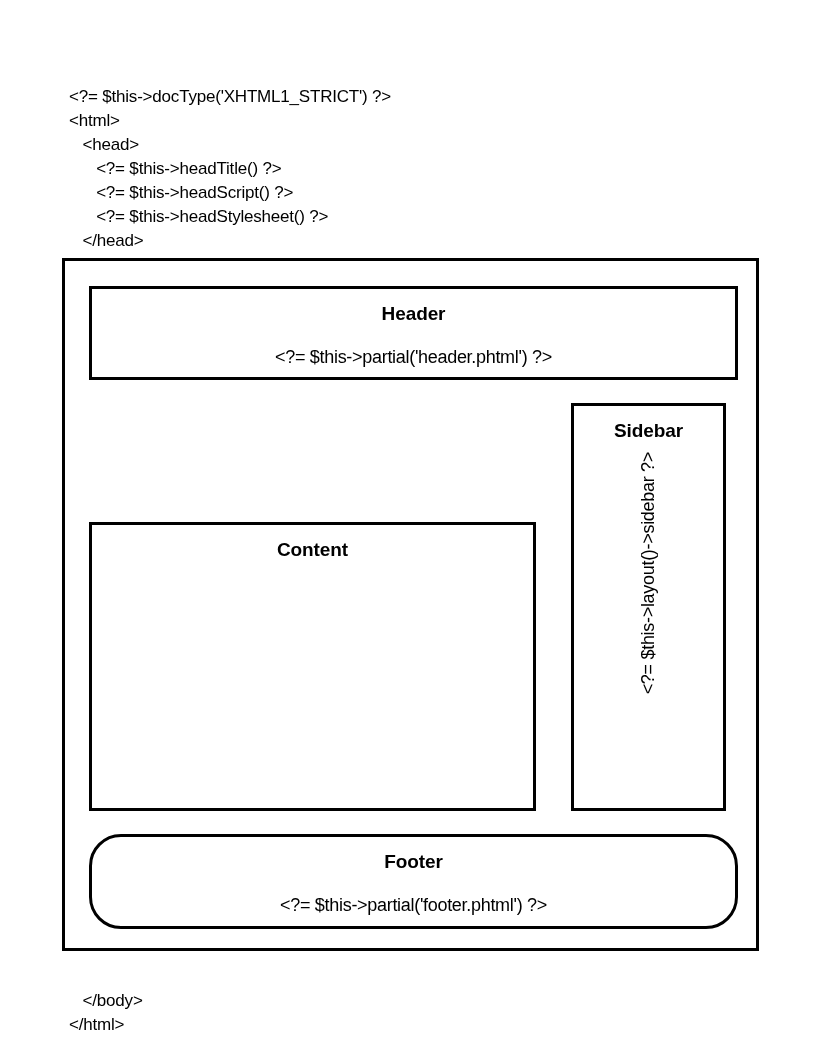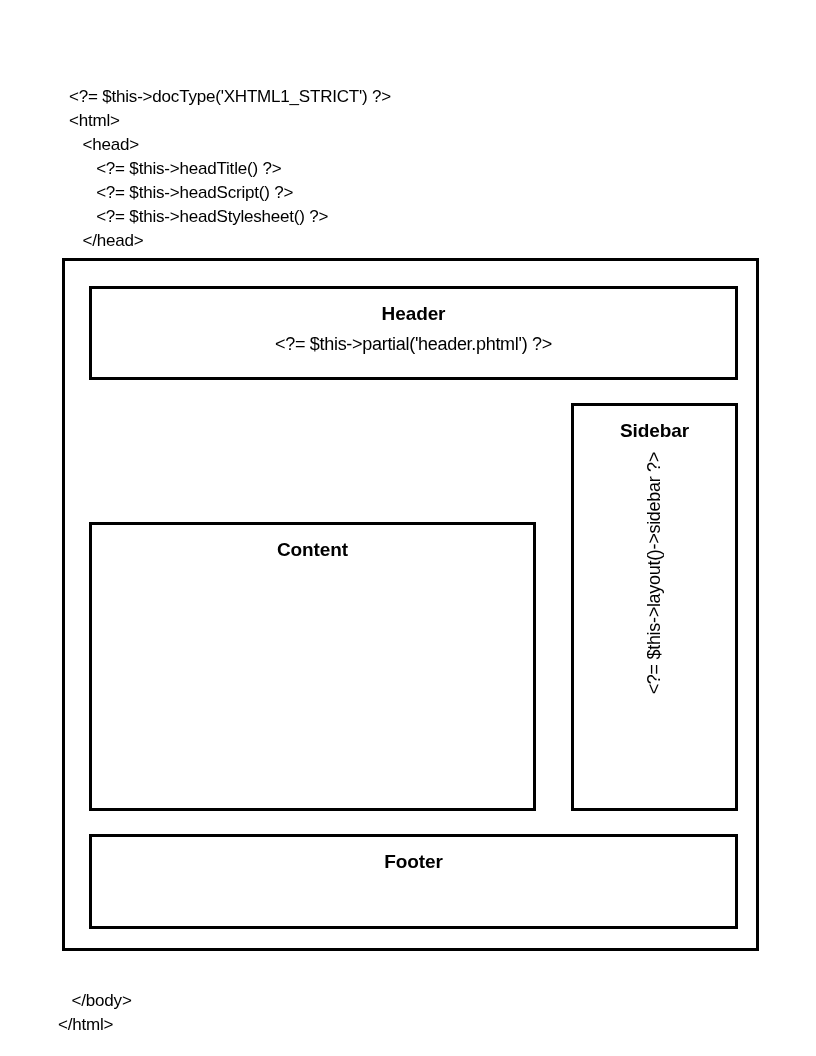--- a/index.html
+++ b/index.html
@@ -21,21 +21,21 @@
     font-size: 17px;
     line-height: 24px;
     white-space: pre;
     color: #000000;
     letter-spacing: -0.2px;
     margin-top: 27px;
   }
 
   
   #code-top { left: 69px; top: 58px; }
-  #code-bottom { left: 58px; top: 962px; }
+  #code-bottom { left: 69px; top: 962px; }
 
   
   .outer-box {
     position: absolute;
     left: 62px;
     top: 258px;
     width: 697px;
     height: 693px;
     border: 3px solid #000000;
     box-sizing: border-box;
@@ -54,31 +54,31 @@
     font-weight: bold;
     text-align: center;
     margin-top: 14px;
     white-space: pre;
     letter-spacing: -0.1px;
   }
 
   .region-code {
     font-size: 18px;
     text-align: center;
-    margin-top: 9px;
+    margin-top: 22px;
     white-space: pre;
     letter-spacing: -0.3px;
   }
 
   
   #header-region    { left: 24px;  top: 25px;  width: 649px; height: 94px; }
   #navigation-region{ left: 24px;  top: 142px; width: 458px; height: 97px; }
   #content-region   { left: 24px;  top: 261px; width: 447px; height: 289px; }
-  #sidebar-region   { left: 506px; top: 142px; width: 167px; height: 408px; }
-  #footer-region    { left: 24px;  top: 573px; width: 649px; height: 95px; }
+  #sidebar-region   { left: 506px; top: 142px; width: 155px; height: 408px; }
+  #footer-region    { left: 24px;  top: 573px; width: 649px; height: 95px; border-radius: 32px; }
 
   
   .sidebar-code-wrap {
     position: absolute;
     left: 0;
     right: 0;
     top: 46px;
     bottom: 4px;
     display: flex;
     justify-content: center;
@@ -119,18 +119,19 @@
 
   <div class="region" id="sidebar-region">
     <div class="region-title">Sidebar</div>
     <div class="sidebar-code-wrap">
       <div class="sidebar-code-rot">&lt;?= $this-&gt;layout()-&gt;sidebar ?&gt;</div>
     </div>
   </div>
 
   <div class="region" id="footer-region">
     <div class="region-title">Footer</div>
+    <div class="region-code">&lt;?= $this-&gt;partial('footer.phtml') ?&gt;</div>
   </div>
 
 </div>
 
 <div class="code-line" id="code-bottom">   &lt;/body&gt;
 &lt;/html&gt;</div>
 
 </body></html>

